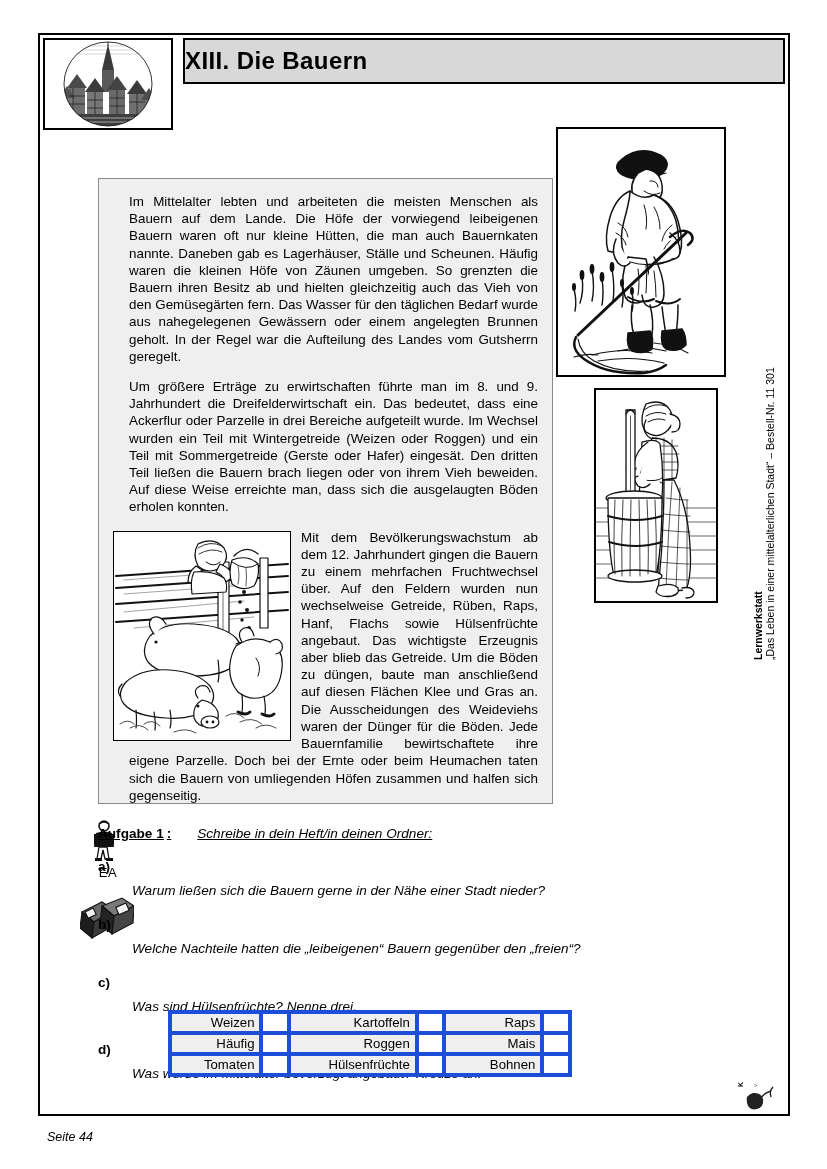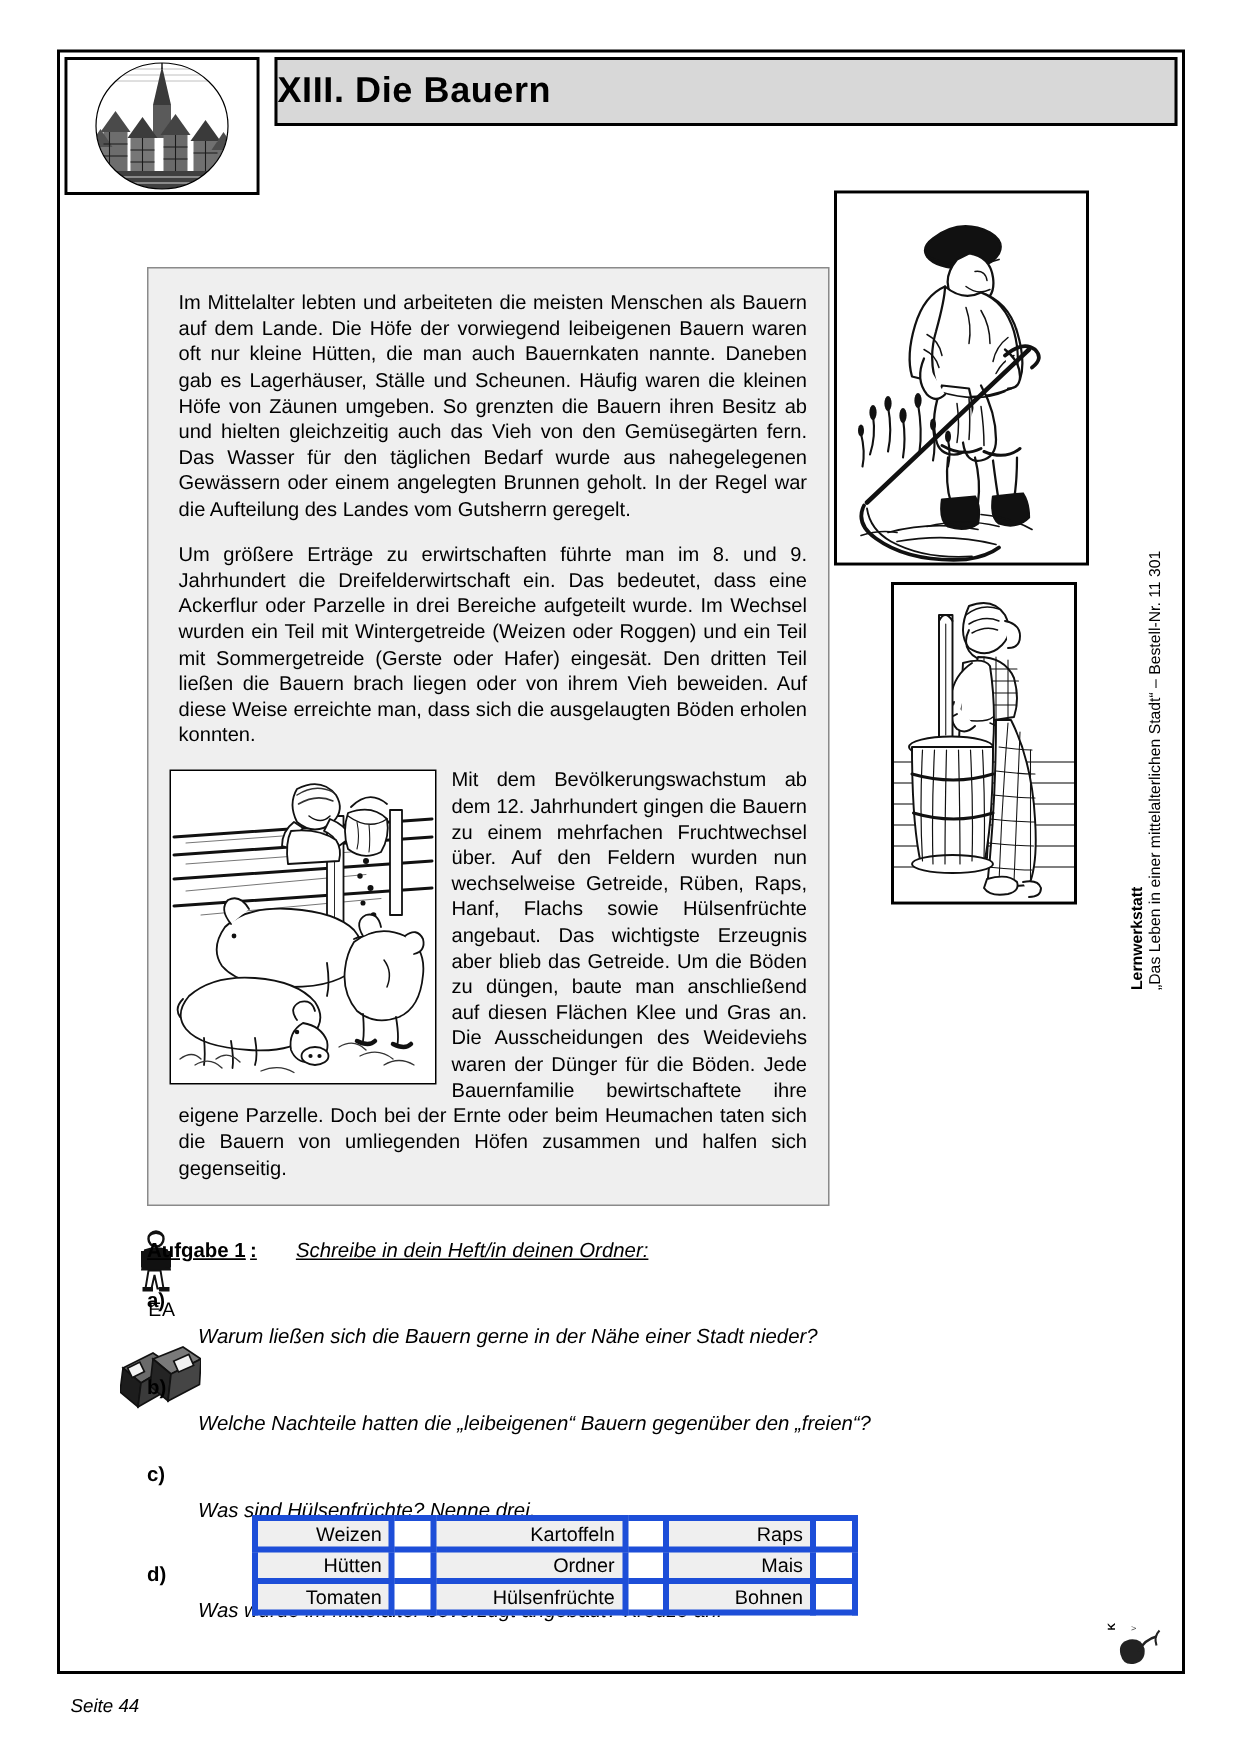--- a/index.html
+++ b/index.html
@@ -27,21 +27,21 @@
   #header-title-box .title{
     font-size:24px;font-weight:bold;letter-spacing:.4px;
   }
   
   #content-panel{
     position:absolute;left:98px;top:178px;width:455px;height:626px;
     background:#efefef;border:1px solid #8a8a8a;box-sizing:border-box;
     padding:14px 14px 10px 14px;
   }
   .para{
-    font-size:13.4px;line-height:17.2px;text-align:justify;margin:0 0 13px 6px;
+    font-size:13.4px;line-height:17.2px;text-align:justify;margin:0 0 13px 16px;
     hyphens:none;
   }
   .para:last-child{margin-bottom:0;}
   
   #pig-figure{
     float:left;width:178px;height:210px;margin:2px 10px 4px 0;
     border:1px solid #000;box-sizing:border-box;background:#fff;
     position:relative;overflow:hidden;
   }
   
@@ -499,23 +499,23 @@
   <tbody>
       <tr>
     <td class="lab w1">Weizen</td>
     <td class="box"></td>
     <td class="lab w2">Kartoffeln</td>
     <td class="box"></td>
     <td class="lab w3">Raps</td>
     <td class="box"></td>
   </tr>
   <tr>
-    <td class="lab w1">Hütten</td>
-    <td class="box"></td>
-    <td class="lab w2">Ordner</td>
+    <td class="lab w1">Häufig</td>
+    <td class="box"></td>
+    <td class="lab w2">Roggen</td>
     <td class="box"></td>
     <td class="lab w3">Mais</td>
     <td class="box"></td>
   </tr>
   <tr>
     <td class="lab w1">Tomaten</td>
     <td class="box"></td>
     <td class="lab w2">Hülsenfrüchte</td>
     <td class="box"></td>
     <td class="lab w3">Bohnen</td>

